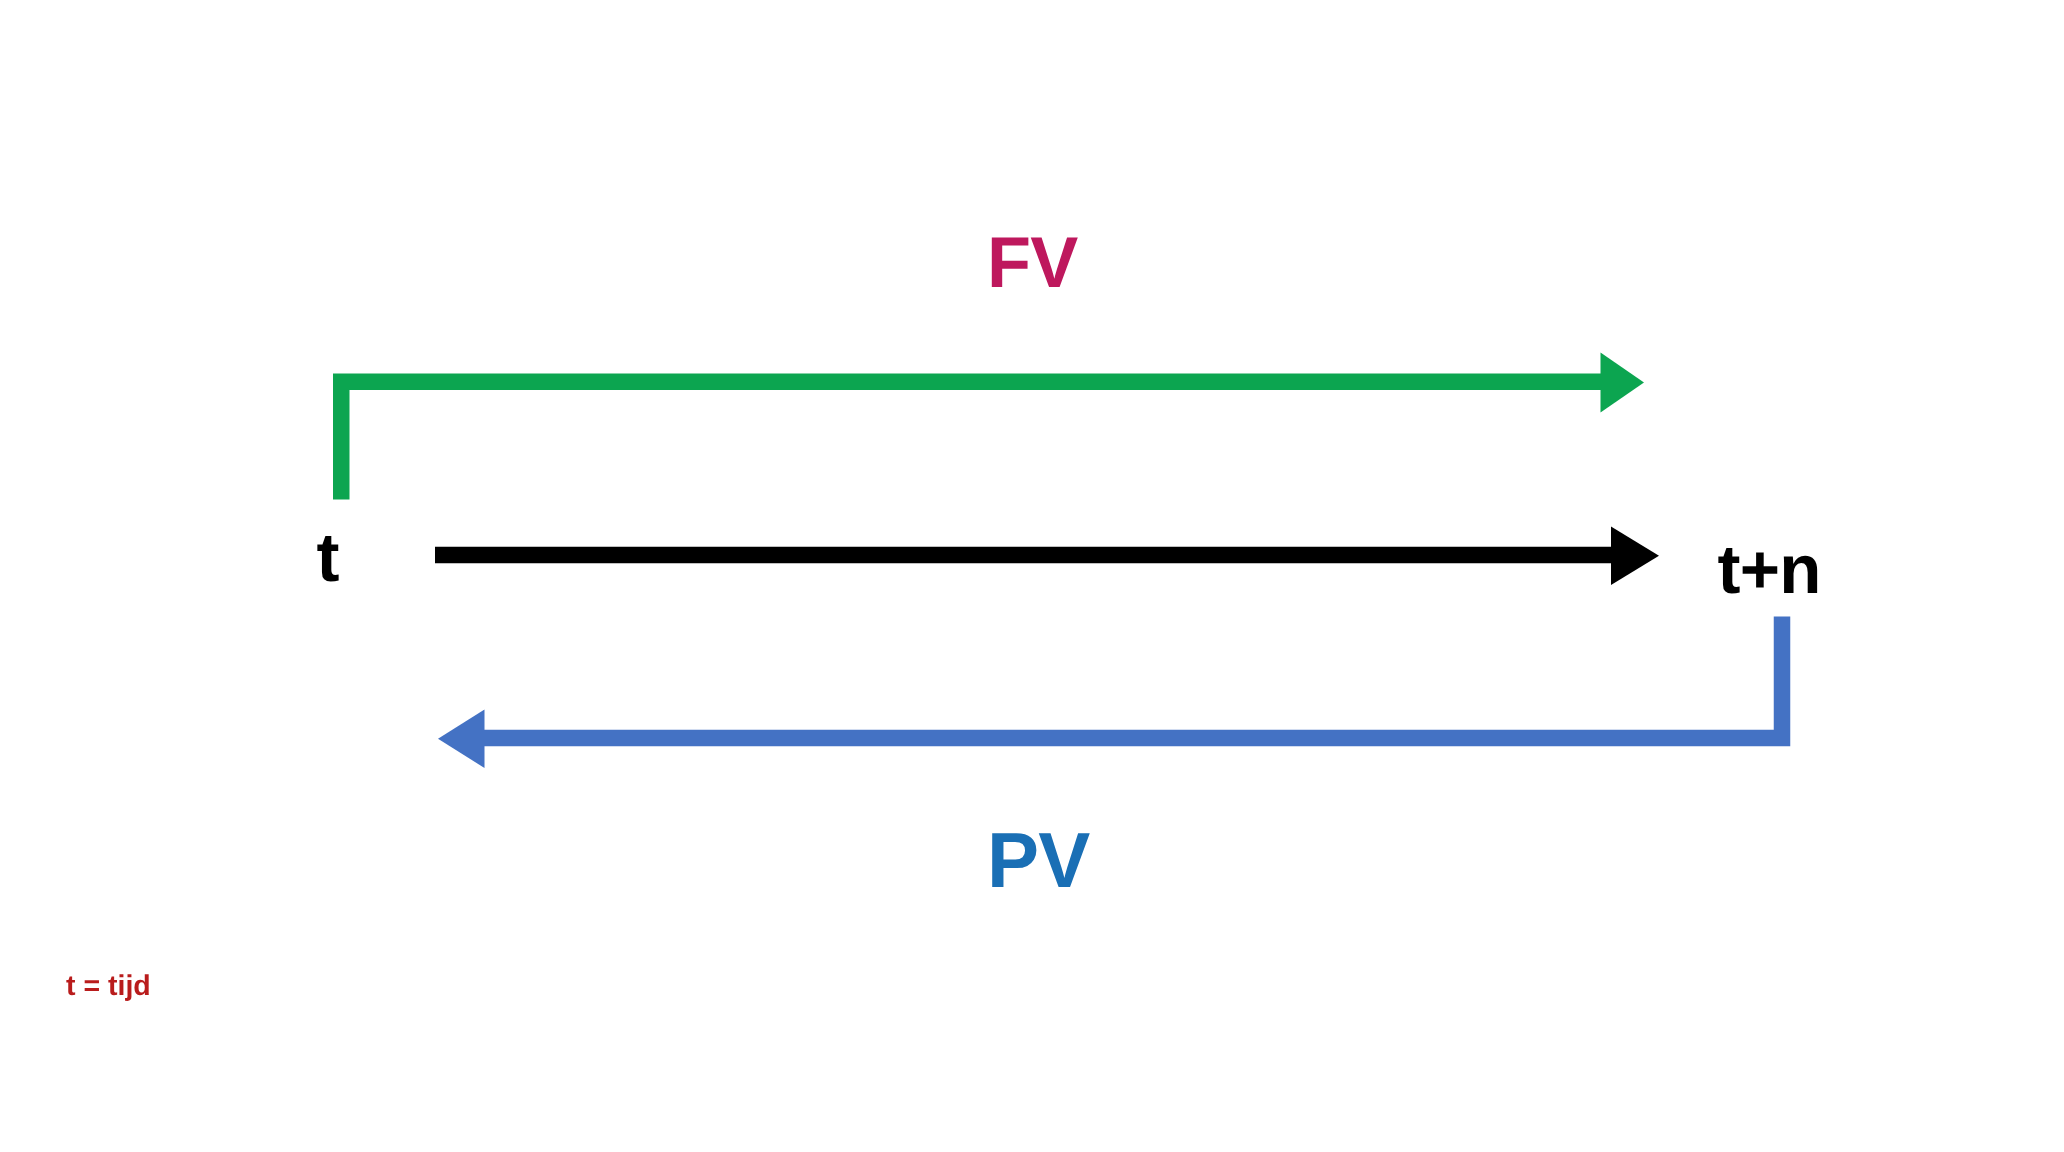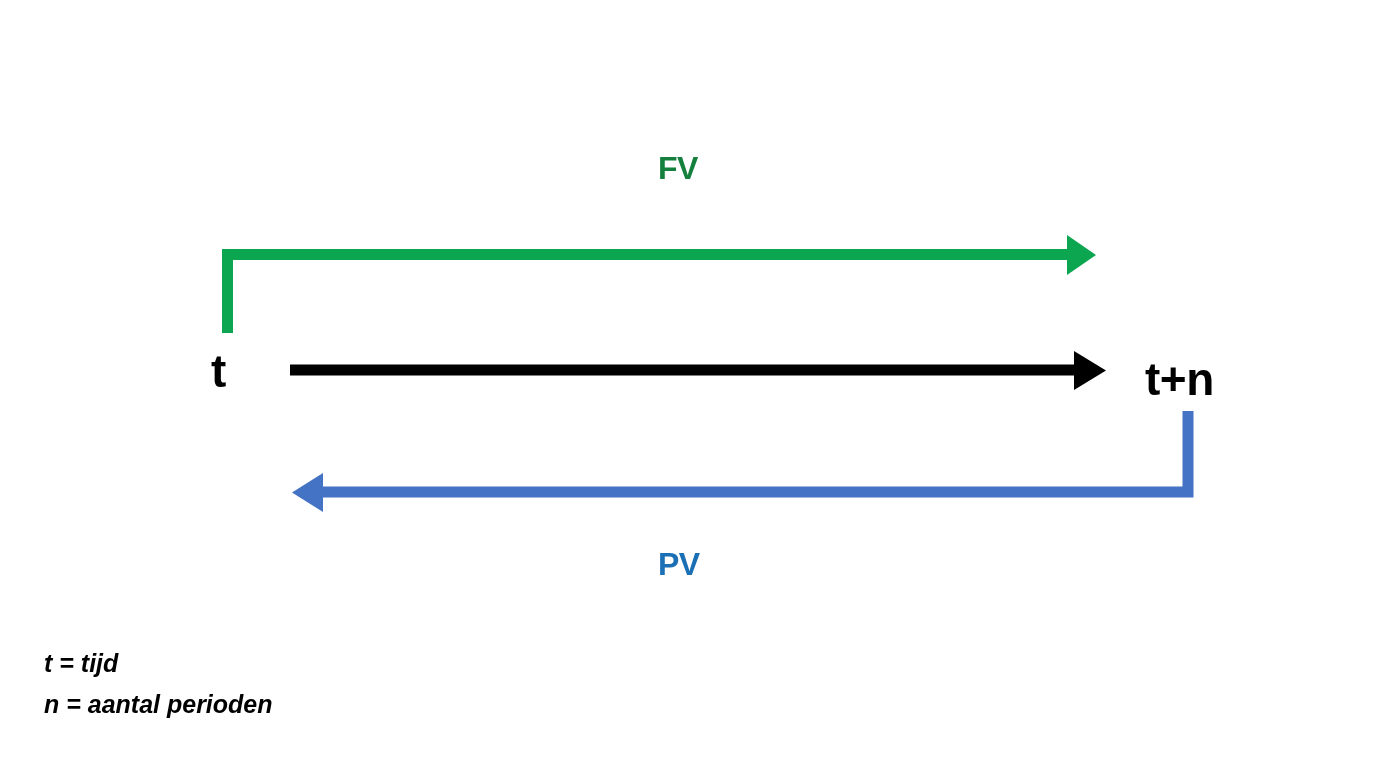--- a/index.html
+++ b/index.html
@@ -30,51 +30,50 @@
     position: absolute;
     font-family: "Liberation Sans", sans-serif;
     font-weight: bold;
     white-space: nowrap;
     line-height: 1;
     letter-spacing: -0.5px;
   }
   #fv-label {
     left: 658px;
     top: 152px;
-    font-size: 32px;
-    color: #15803d;
+    font-size: 48px;
+    color: #be185d;
   }
   #pv-label {
     left: 658px;
     top: 548px;
-    font-size: 32px;
+    font-size: 52px;
     color: #1A6FB5;
   }
   #t-label {
     left: 211px;
     top: 348px;
     font-size: 46px;
     color: #000000;
   }
   #tn-label {
     left: 1145px;
     top: 356px;
     font-size: 46px;
     color: #000000;
   }
   #legend {
     position: absolute;
     left: 44px;
     top: 643px;
     font-family: "Liberation Sans", sans-serif;
     font-weight: bold;
-    font-size: 25px;
-    color: #000000;
+    font-size: 19px;
+    color: #b91c1c;
     line-height: 1.62;
-    font-style: italic;
   }
   #legend .legend-line {
     white-space: nowrap;
   }
 </style>
 </head>
 <body>
 
 <div id="stage">
 
@@ -99,16 +98,15 @@
   <div class="label" id="fv-label">FV</div>
 
   <div class="label" id="t-label">t</div>
 
   <div class="label" id="tn-label">t+n</div>
 
   <div class="label" id="pv-label">PV</div>
 
   <div id="legend">
     <div class="legend-line">t = tijd</div>
-    <div class="legend-line">n = aantal perioden</div>
   </div>
 
 </div>
 
 </body></html>

